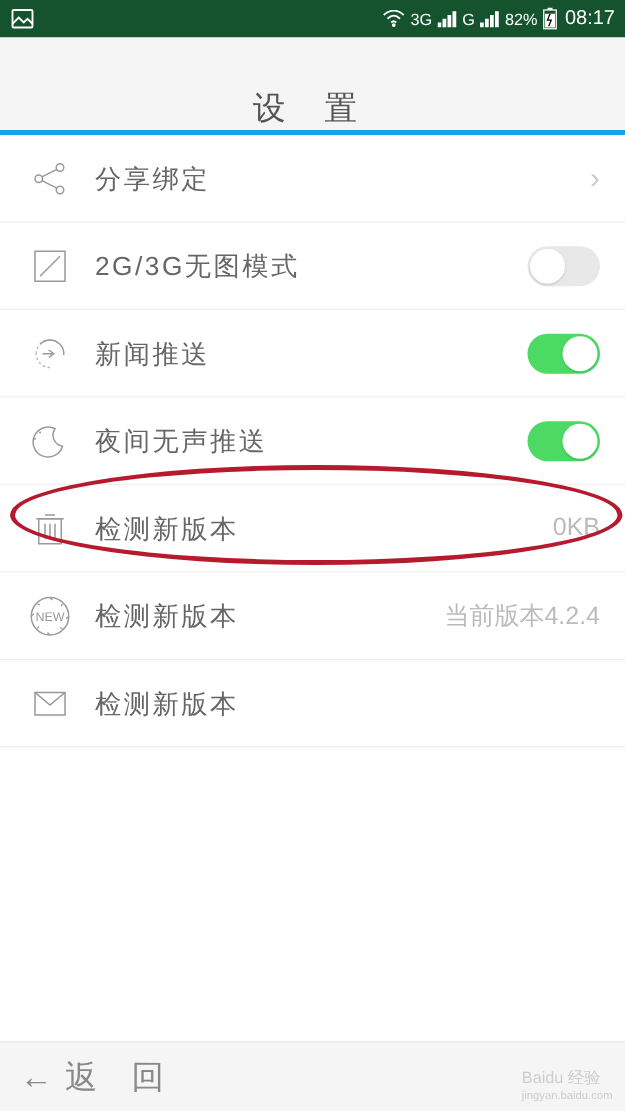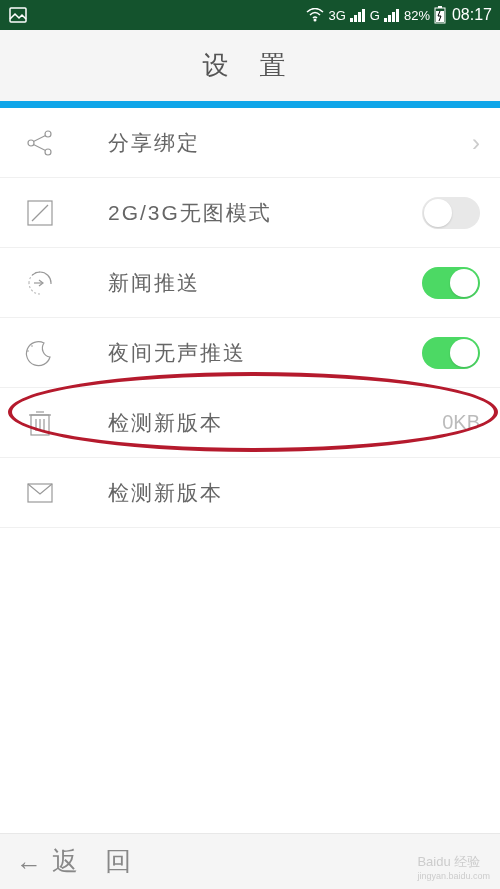--- a/index.html
+++ b/index.html
@@ -3,25 +3,25 @@
 <meta charset="utf-8">
 <style>
   * { margin: 0; padding: 0; box-sizing: border-box; }
   html, body { width: 500px; height: 889px; font-family: "PingFang SC", "Microsoft YaHei", sans-serif; background: #fff; overflow: hidden; }
   
   .status-bar { height: 30px; background: #14532d; color: #fff; display: flex; align-items: center; padding: 0 8px; font-size: 14px; }
   .status-left { display: flex; align-items: center; }
   .status-right { margin-left: auto; display: flex; align-items: center; gap: 4px; }
   .status-right span { font-size: 13px; }
   
-  .header { height: 78px; background: #f5f5f5; display: flex; align-items: center; justify-content: center; border-bottom: 7px solid #0ea5e9; }
+  .header { height: 78px; background: #f5f5f5; display: flex; align-items: flex-end; justify-content: center; border-bottom: 4px solid #0ea5e9; }
   .header-title { font-size: 26px; color: #555; letter-spacing: 12px; font-weight: 300; }
   
   .list { background: #fff; }
-  .row { height: 70px; display: flex; align-items: center; padding: 0 20px 0 22px; border-bottom: 1px solid #f0f0f0; position: relative; gap: 32px; }
+  .row { height: 70px; display: flex; align-items: center; padding: 0 20px 0 22px; border-bottom: 1px solid #f0f0f0; position: relative; }
   .row-icon { width: 36px; height: 36px; margin-right: 18px; display: flex; align-items: center; justify-content: center; flex-shrink: 0; }
   .row-label { font-size: 21px; color: #666; letter-spacing: 2px; font-weight: 300; flex: 1; }
   .row-right { margin-left: auto; display: flex; align-items: center; }
   .row-value { font-size: 20px; color: #bbb; }
   
   .chevron { color: #ccc; font-size: 24px; font-weight: 300; }
   
   .toggle { width: 58px; height: 32px; border-radius: 16px; position: relative; }
   .toggle.off { background: #e8e8e8; }
   .toggle.on { background: #4cd964; }
@@ -157,20 +157,33 @@
             <line x1="16" y1="12" x2="16" y2="24" stroke="#999" stroke-width="1.2"></line>
             <line x1="20" y1="12" x2="20" y2="24" stroke="#999" stroke-width="1.2"></line>
           </svg>
       </div>
       <div class="row-label">检测新版本</div>
       <div class="row-right">
           <span class="row-value">0KB</span>
         </div>
     </div>
 
+    <div class="row">
+      <div class="row-icon">
+        <svg width="36" height="36" viewBox="0 0 36 36">
+            <circle cx="18" cy="18" r="15" fill="none" stroke="#999" stroke-width="1.2"></circle>
+            <path d="M18 3 L20 5 M33 18 L31 20 M18 33 L16 31 M3 18 L5 16 M8 8 L10 9 M28 8 L27 10 M28 28 L26 27 M8 28 L9 26" stroke="#999" stroke-width="1"></path>
+            <text x="18" y="22" text-anchor="middle" font-size="10" fill="#999" font-family="sans-serif">NEW</text>
+          </svg>
+      </div>
+      <div class="row-label">检测新版本</div>
+      <div class="row-right">
+          <span class="row-value">当前版本4.2.4</span>
+        </div>
+    </div>
 
     <div class="row">
       <div class="row-icon">
         <svg width="32" height="32" viewBox="0 0 32 32">
             <rect x="4" y="7" width="24" height="18" fill="none" stroke="#999" stroke-width="1.2"></rect>
             <path d="M4 7 L16 17 L28 7" fill="none" stroke="#999" stroke-width="1.2"></path>
           </svg>
       </div>
       <div class="row-label">检测新版本</div>
     </div>

